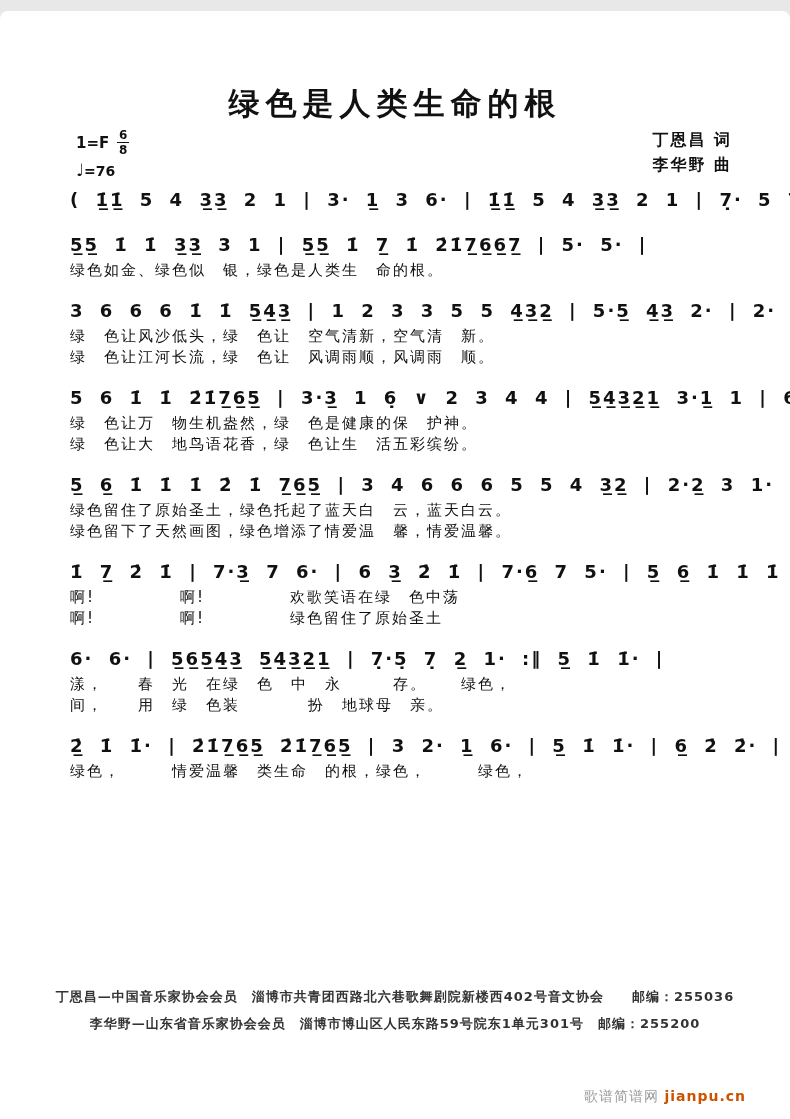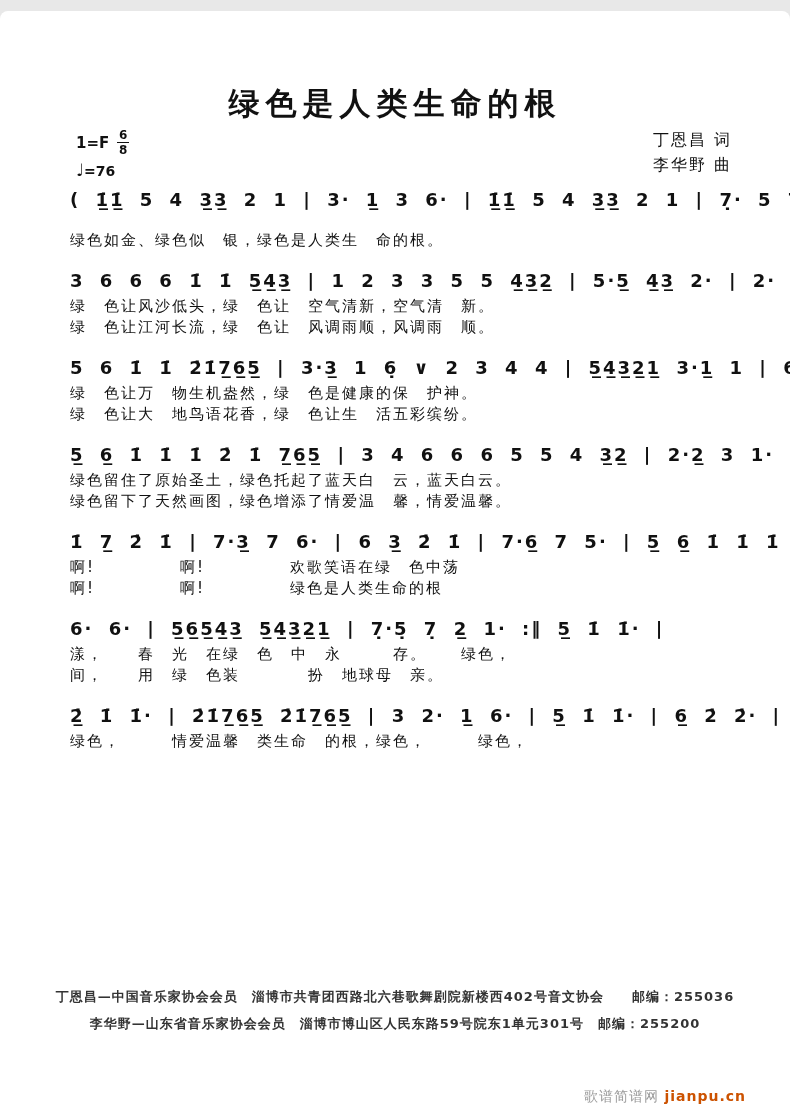--- a/index.html
+++ b/index.html
@@ -14,21 +14,21 @@
     border-radius:8px;
   }
   .song-title{
     position:absolute;top:72px;left:0;width:100%;
     text-align:center;
     font-family:"DejaVu Serif","Liberation Serif",serif;
     font-size:31px;font-weight:bold;letter-spacing:6px;
   }
   .credits{
     position:absolute;top:116px;right:58px;
-    font-size:16px;font-weight:normal;line-height:25px;
+    font-size:16px;font-weight:bold;line-height:25px;
     letter-spacing:2px;text-align:left;
   }
   .keyblock{
     position:absolute;top:118px;left:76px;
     font-size:15px;font-weight:bold;
   }
   .keyrow{display:flex;align-items:center;gap:8px;}
   .frac{display:inline-flex;flex-direction:column;align-items:center;font-size:12px;line-height:12px;}
   .frac .top{display:block;}
   .frac .rule{display:block;width:12px;height:1px;background:#111;margin:1px 0;}
@@ -86,41 +86,42 @@
   <div class="credits">
     <div>丁恩昌 词</div>
     <div>李华野 曲</div>
   </div>
 
   <div class="score" id="score">
       <div class="system">
         <div class="notation">( 1̲̇1̲̇ 5 4 3̲3̲ 2 1 | 3· 1̲ 3 6· | 1̲̇1̲̇ 5 4 3̲3̲ 2 1 | 7̣· 5 7̣̲2̣̲ 1· ) |</div>
       </div>
       <div class="system">
+        <div class="notation">5̲5̲ 1̇ 1̇ 3̲3̲ 3 1 | 5̲5̲ 1̇ 7̲ 1̇ 2̇1̇7̲6̲6̲7̲ | 5· 5· |</div>
         <div class="lyric">绿色如金、绿色似　银，绿色是人类生　命的根。</div>
       </div>
       <div class="system">
         <div class="notation">3 6 6 6 1̇ 1̇ 5̲4̲3̲ | 1 2 3 3 5 5 4̲3̲2̲ | 5·5̲ 4̲3̲ 2· | 2· 2· |</div>
         <div class="lyric">绿　色让风沙低头，绿　色让　空气清新，空气清　新。</div>
         <div class="lyric">绿　色让江河长流，绿　色让　风调雨顺，风调雨　顺。</div>
       </div>
       <div class="system">
         <div class="notation">5 6 1̇ 1̇ 2̇1̇7̲6̲5̲ | 3·3̲ 1 6̣ ∨ 2 3 4 4 | 5̲4̲3̲2̲1̲ 3·1̲ 1 | 6· 6· |</div>
         <div class="lyric">绿　色让万　物生机盎然，绿　色是健康的保　护神。</div>
         <div class="lyric">绿　色让大　地鸟语花香，绿　色让生　活五彩缤纷。</div>
       </div>
       <div class="system">
         <div class="notation">5̲ 6̲ 1̇ 1̇ 1̇ 2̇ 1̇ 7̲6̲5̲ | 3 4 6 6 6 5 5 4 3̲2̲ | 2·2̲ 3 1· | 1· 1· |</div>
         <div class="lyric">绿色留住了原始圣土，绿色托起了蓝天白　云，蓝天白云。</div>
         <div class="lyric">绿色留下了天然画图，绿色增添了情爱温　馨，情爱温馨。</div>
       </div>
       <div class="system">
         <div class="notation">1̇ 7̲ 2̇ 1̇ | 7·3̲ 7 6· | 6 3̲ 2̇ 1̇ | 7·6̲ 7 5· | 5̲ 6̲ 1̇ 1̇ 1̇ 2̇1̇ 7 6 5̲6̲ |</div>
         <div class="lyric">啊!　　　　　啊!　　　　　欢歌笑语在绿　色中荡</div>
-        <div class="lyric">啊!　　　　　啊!　　　　　绿色是人类生命的根</div>
+        <div class="lyric">啊!　　　　　啊!　　　　　绿色留住了原始圣土</div>
       </div>
       <div class="system">
         <div class="notation">6· 6· | 5̲6̲5̲4̲3̲ 5̲4̲3̲2̲1̲ | 7̣·5̣ 7̣ 2̲ 1· :‖ 5̲ 1̇ 1̇· |</div>
         <div class="lyric">漾，　　春　光　在绿　色　中　永　　　存。　　绿色，</div>
         <div class="lyric">间，　　用　绿　色装　　　　扮　地球母　亲。</div>
       </div>
       <div class="system">
         <div class="notation">2̲̇ 1̇ 1̇· | 2̇1̇7̲6̲5̲ 2̇1̇7̲6̲5̲ | 3 2· 1̲ 6· | 5̲ 1̇ 1̇· | 6̲ 2̇ 2̇· |</div>
         <div class="lyric">绿色，　　　情爱温馨　类生命　的根，绿色，　　　绿色，</div>
       </div>

